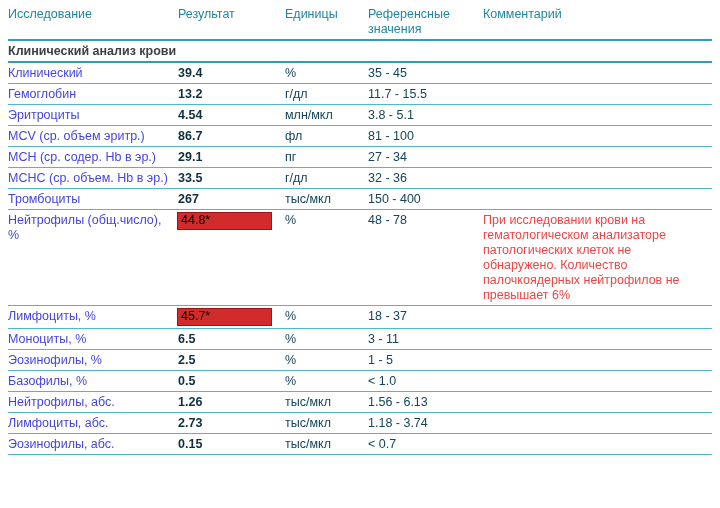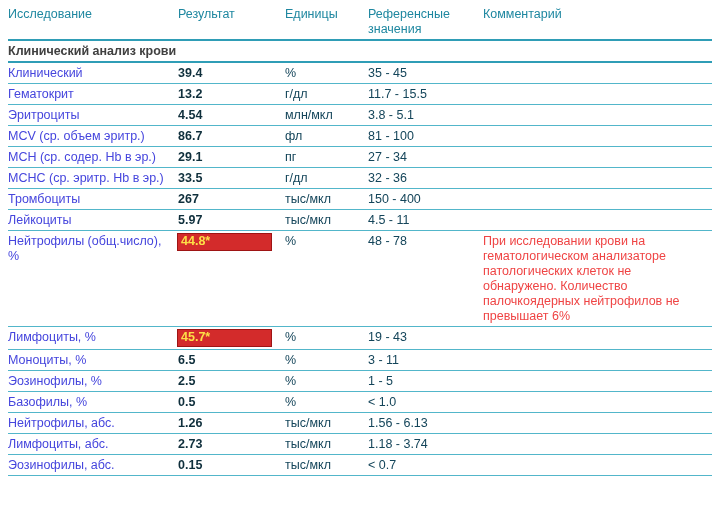--- a/index.html
+++ b/index.html
@@ -27,21 +27,21 @@
   }
   tbody.rows tr { border-bottom: 1px solid #52b6ca; }
   td { padding: 3px 6px 2px 0; vertical-align: top; line-height: 15px; }
   td.name   { color: #4545dd; }
   td.result { font-weight: bold; color: #0f2f3c; margin-left: 24px; }
   td.units, td.ref { color: #14455a; }
   td.comment { color: #ef4444; }
   .flag {
     display: inline-block; box-sizing: border-box; min-width: 95px;
     background: #d32b2b; border: 1px solid #9e1414;
-    color: #fde047; font-weight: bold;
+    color: #000000; font-weight: normal;
     padding: 0 3px 1px 3px; margin: -1px 0 0 -1px; line-height: 15px;
   }
 </style>
 </head>
 <body>
 
 <div class="report">
   <table>
     <colgroup>
       <col class="c1">
@@ -66,21 +66,21 @@
     </tbody>
     <tbody class="rows" id="rows-body">
         <tr>
           <td class="name">Клинический</td>
           <td class="result">39.4</td>
           <td class="units">%</td>
           <td class="ref">35 - 45</td>
           <td class="comment"></td>
         </tr>
         <tr>
-          <td class="name">Гематокрит</td>
+          <td class="name">Гемоглобин</td>
           <td class="result">13.2</td>
           <td class="units">г/дл</td>
           <td class="ref">11.7 - 15.5</td>
           <td class="comment"></td>
         </tr>
         <tr>
           <td class="name">Эритроциты</td>
           <td class="result">4.54</td>
           <td class="units">млн/мкл</td>
           <td class="ref">3.8 - 5.1</td>
@@ -94,52 +94,45 @@
           <td class="comment"></td>
         </tr>
         <tr>
           <td class="name">MCH (ср. содер. Hb в эр.)</td>
           <td class="result">29.1</td>
           <td class="units">пг</td>
           <td class="ref">27 - 34</td>
           <td class="comment"></td>
         </tr>
         <tr>
-          <td class="name">MCHC (ср. эритр. Hb в эр.)</td>
+          <td class="name">MCHC (ср. объем. Hb в эр.)</td>
           <td class="result">33.5</td>
           <td class="units">г/дл</td>
           <td class="ref">32 - 36</td>
           <td class="comment"></td>
         </tr>
         <tr>
           <td class="name">Тромбоциты</td>
           <td class="result">267</td>
           <td class="units">тыс/мкл</td>
           <td class="ref">150 - 400</td>
           <td class="comment"></td>
         </tr>
         <tr>
-          <td class="name">Лейкоциты</td>
-          <td class="result">5.97</td>
-          <td class="units">тыс/мкл</td>
-          <td class="ref">4.5 - 11</td>
-          <td class="comment"></td>
-        </tr>
-        <tr>
           <td class="name">Нейтрофилы (общ.число), %</td>
           <td class="result"><span class="flag">44.8*</span></td>
           <td class="units">%</td>
           <td class="ref">48 - 78</td>
           <td class="comment">При исследовании крови на гематологическом анализаторе патологических клеток не обнаружено. Количество палочкоядерных нейтрофилов не превышает 6%</td>
         </tr>
         <tr>
           <td class="name">Лимфоциты, %</td>
           <td class="result"><span class="flag">45.7*</span></td>
           <td class="units">%</td>
-          <td class="ref">19 - 43</td>
+          <td class="ref">18 - 37</td>
           <td class="comment"></td>
         </tr>
         <tr>
           <td class="name">Моноциты, %</td>
           <td class="result">6.5</td>
           <td class="units">%</td>
           <td class="ref">3 - 11</td>
           <td class="comment"></td>
         </tr>
         <tr>

